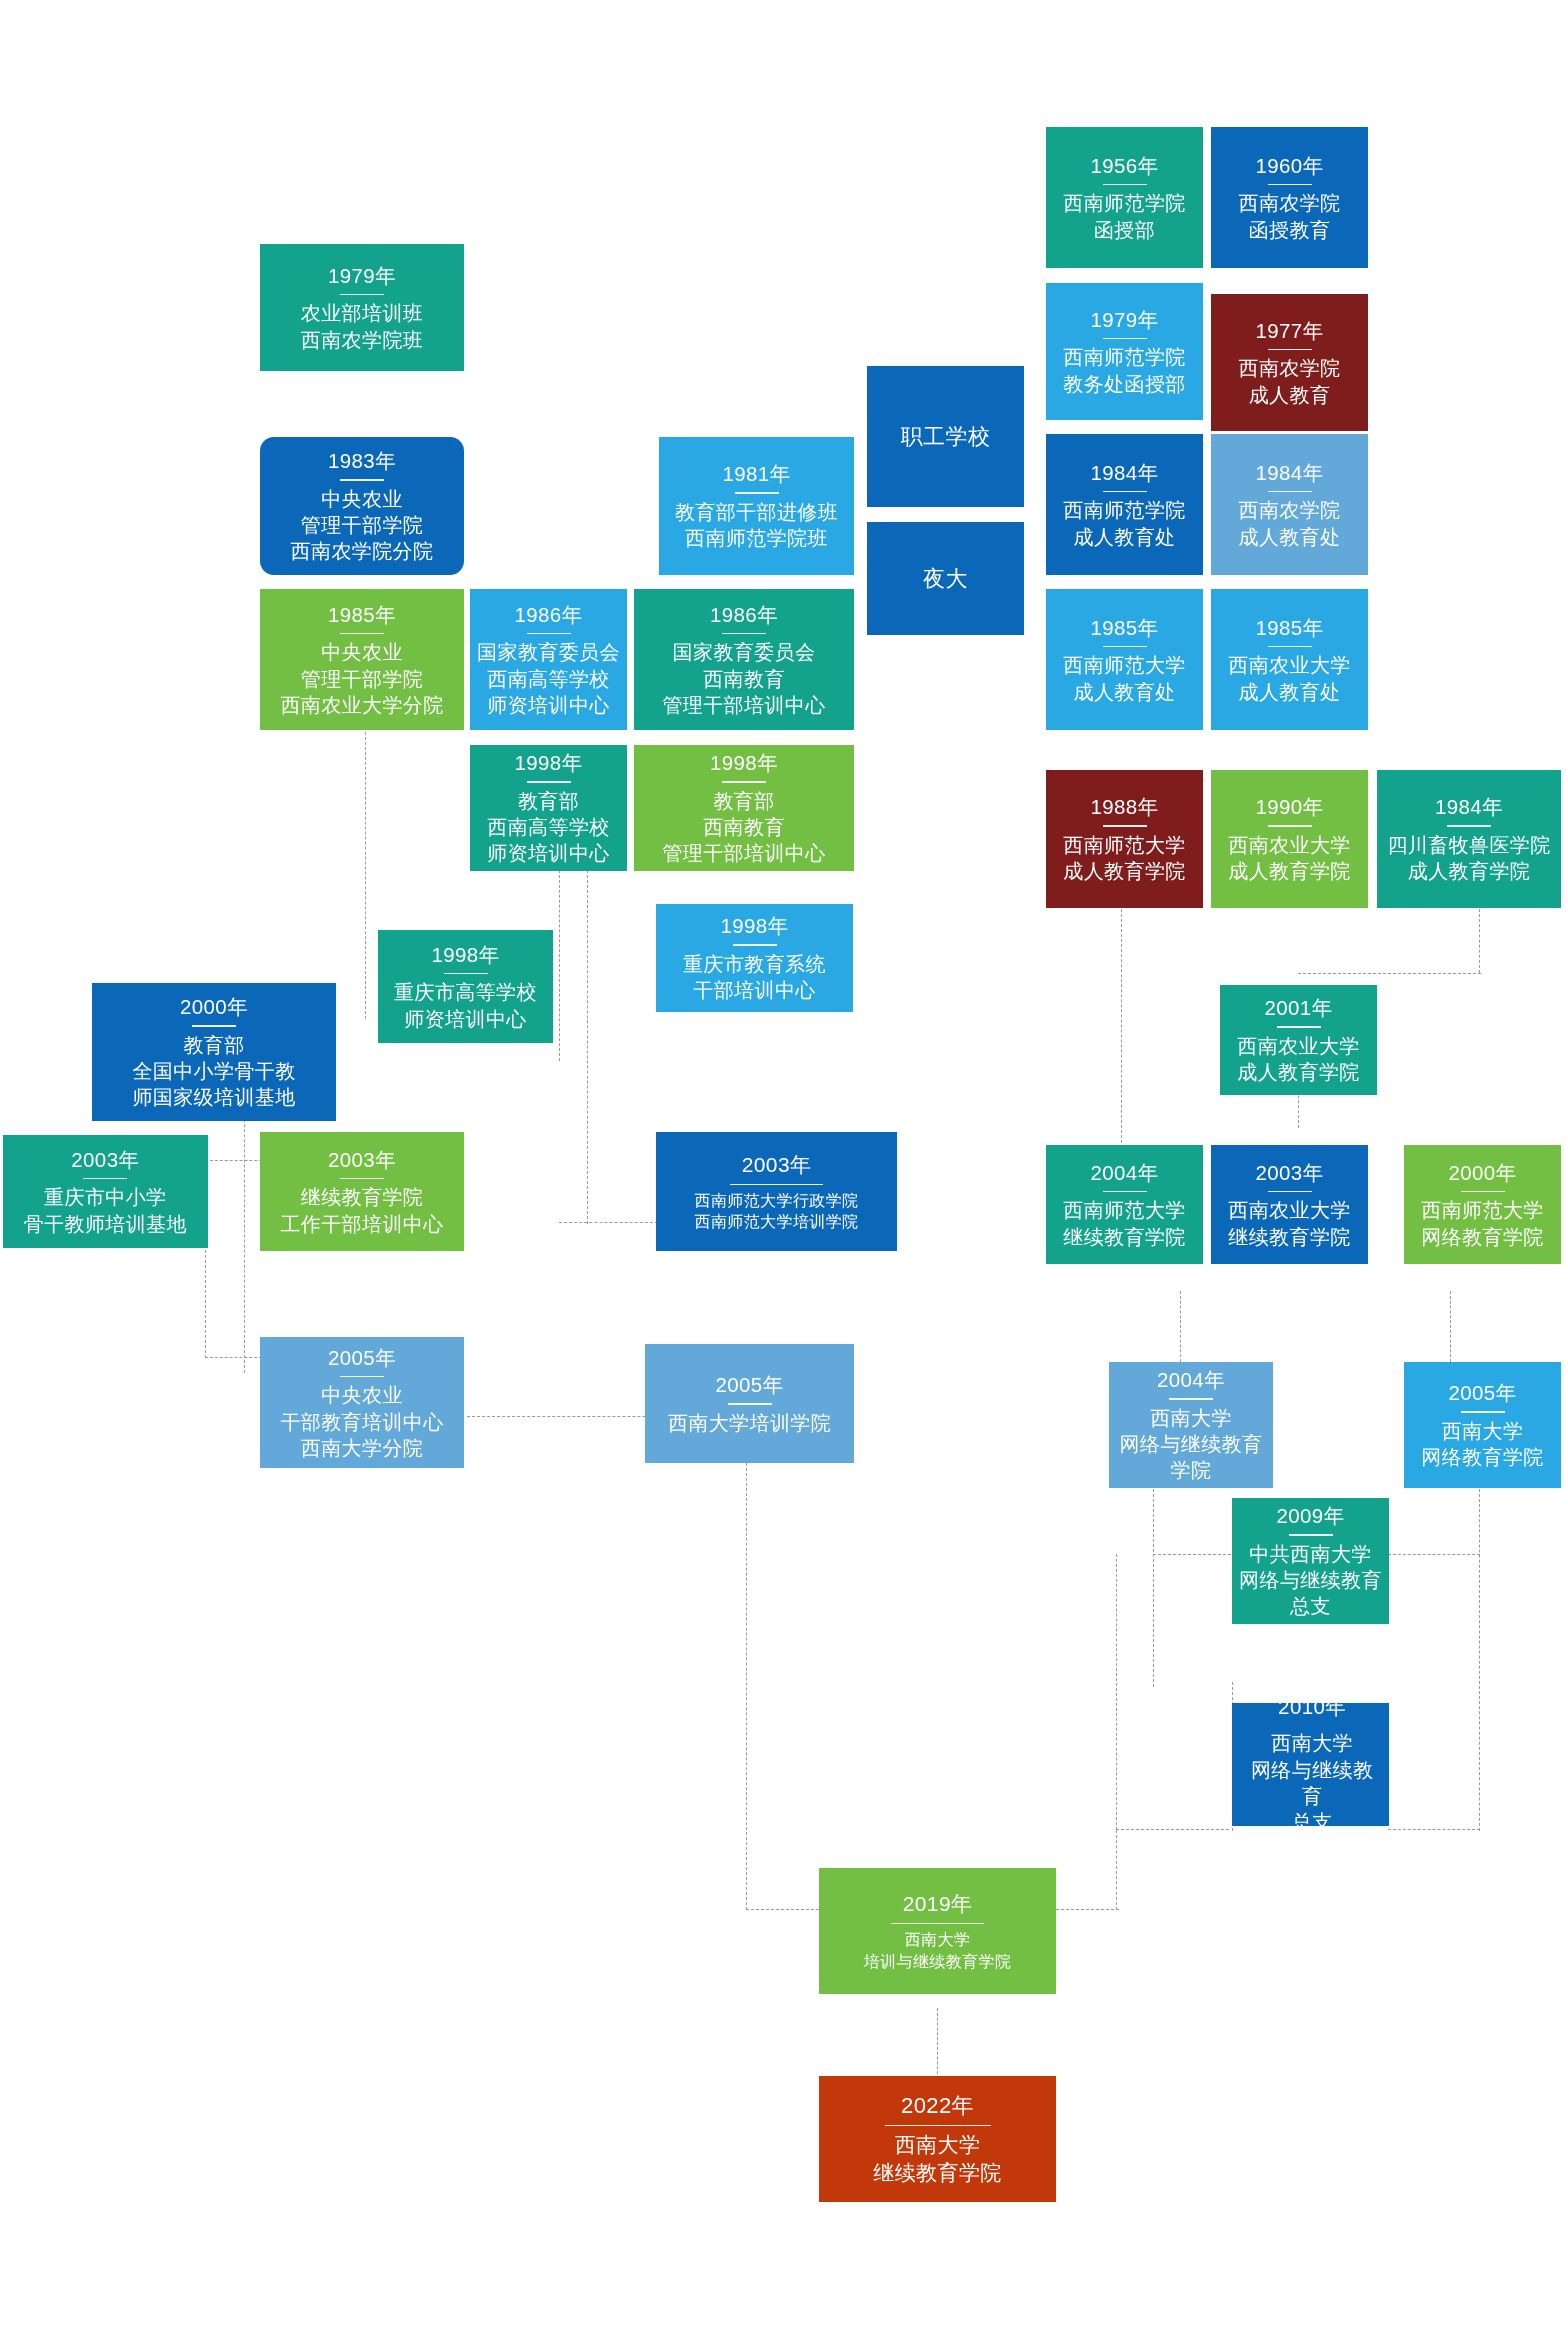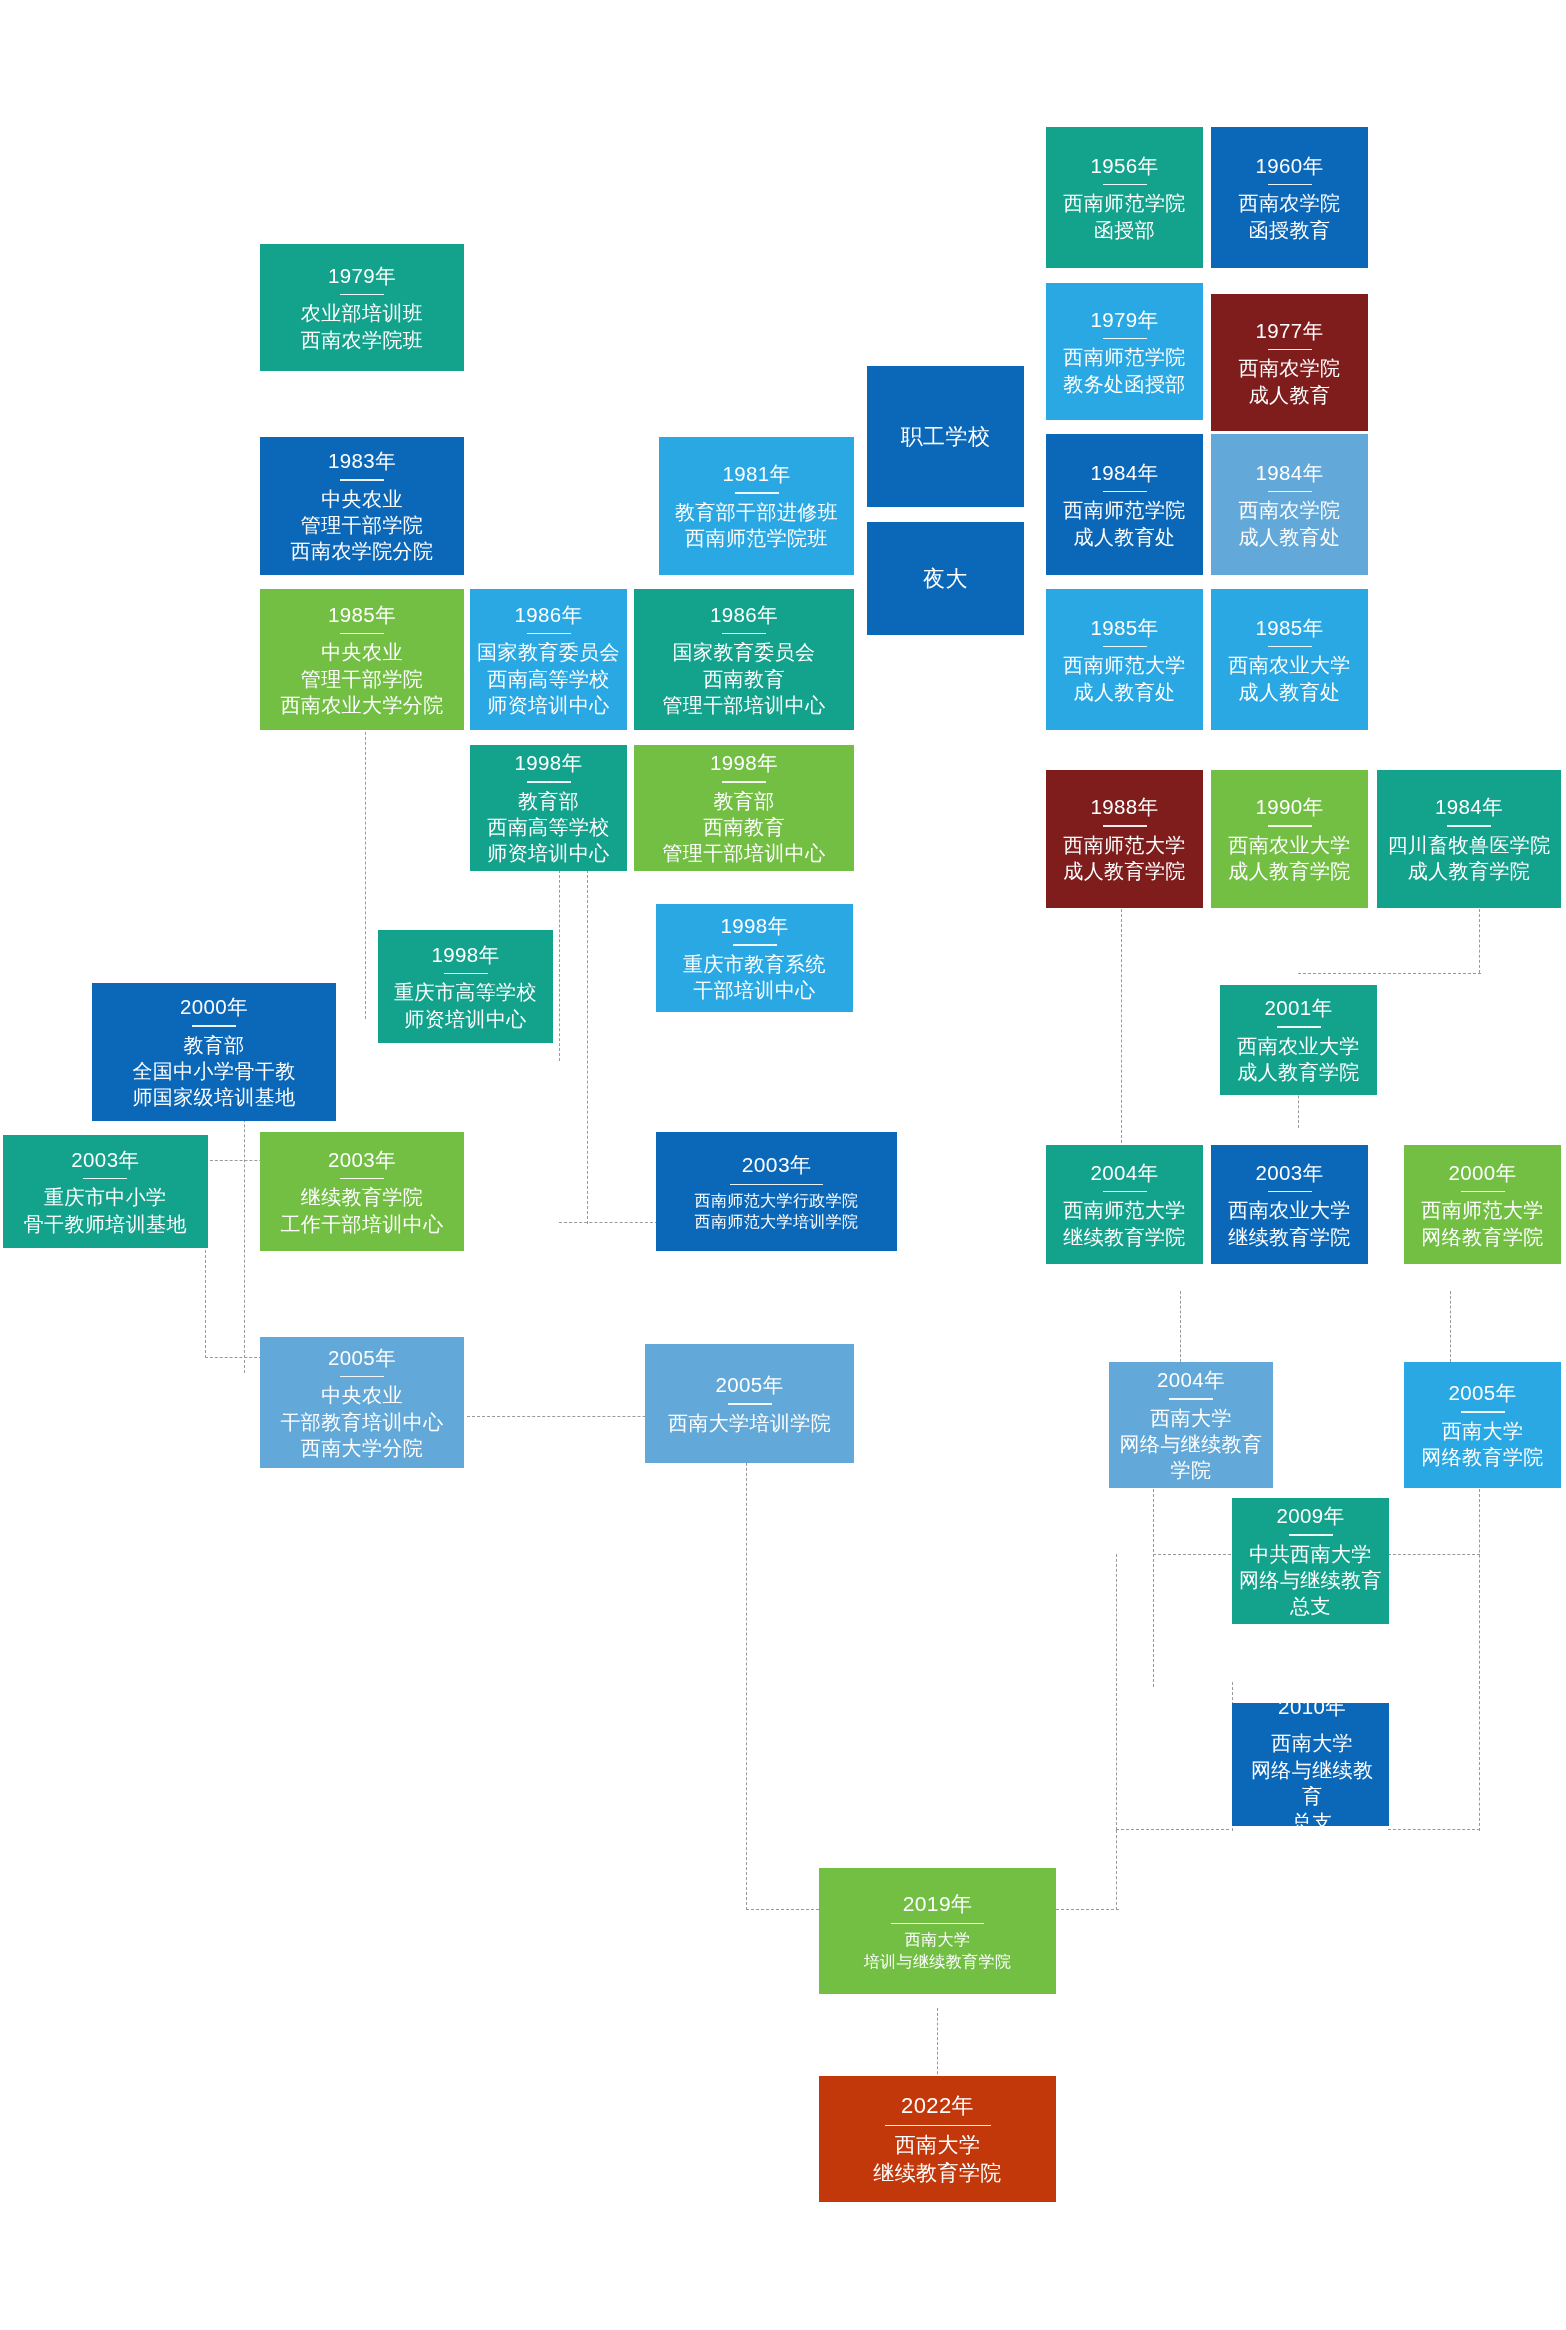--- a/index.html
+++ b/index.html
@@ -108,21 +108,21 @@
 
   <div class="conn v" style="left:937px; top:2008px; height:71px;"></div>
 
   <div class="node" style="left:260px; top:244px; width:204px; height:127px; background:#13a28c;">
     <div class="yr">1979年</div>
     <div class="rule"></div>
     <div class="nm">农业部培训班
 西南农学院班</div>
   </div>
 
-  <div class="node" style="left:260px; top:437px; width:204px; height:138px; background:#0b68b8;">
+  <div class="node" style="left:260px; top:437px; width:204px; height:138px; background:#0b68b8;border-radius:14px;">
     <div class="yr">1983年</div>
     <div class="rule"></div>
     <div class="nm">中央农业
 管理干部学院
 西南农学院分院</div>
   </div>
 
   <div class="node" style="left:260px; top:589px; width:204px; height:141px; background:#72bf44;">
     <div class="yr">1985年</div>
     <div class="rule"></div>

